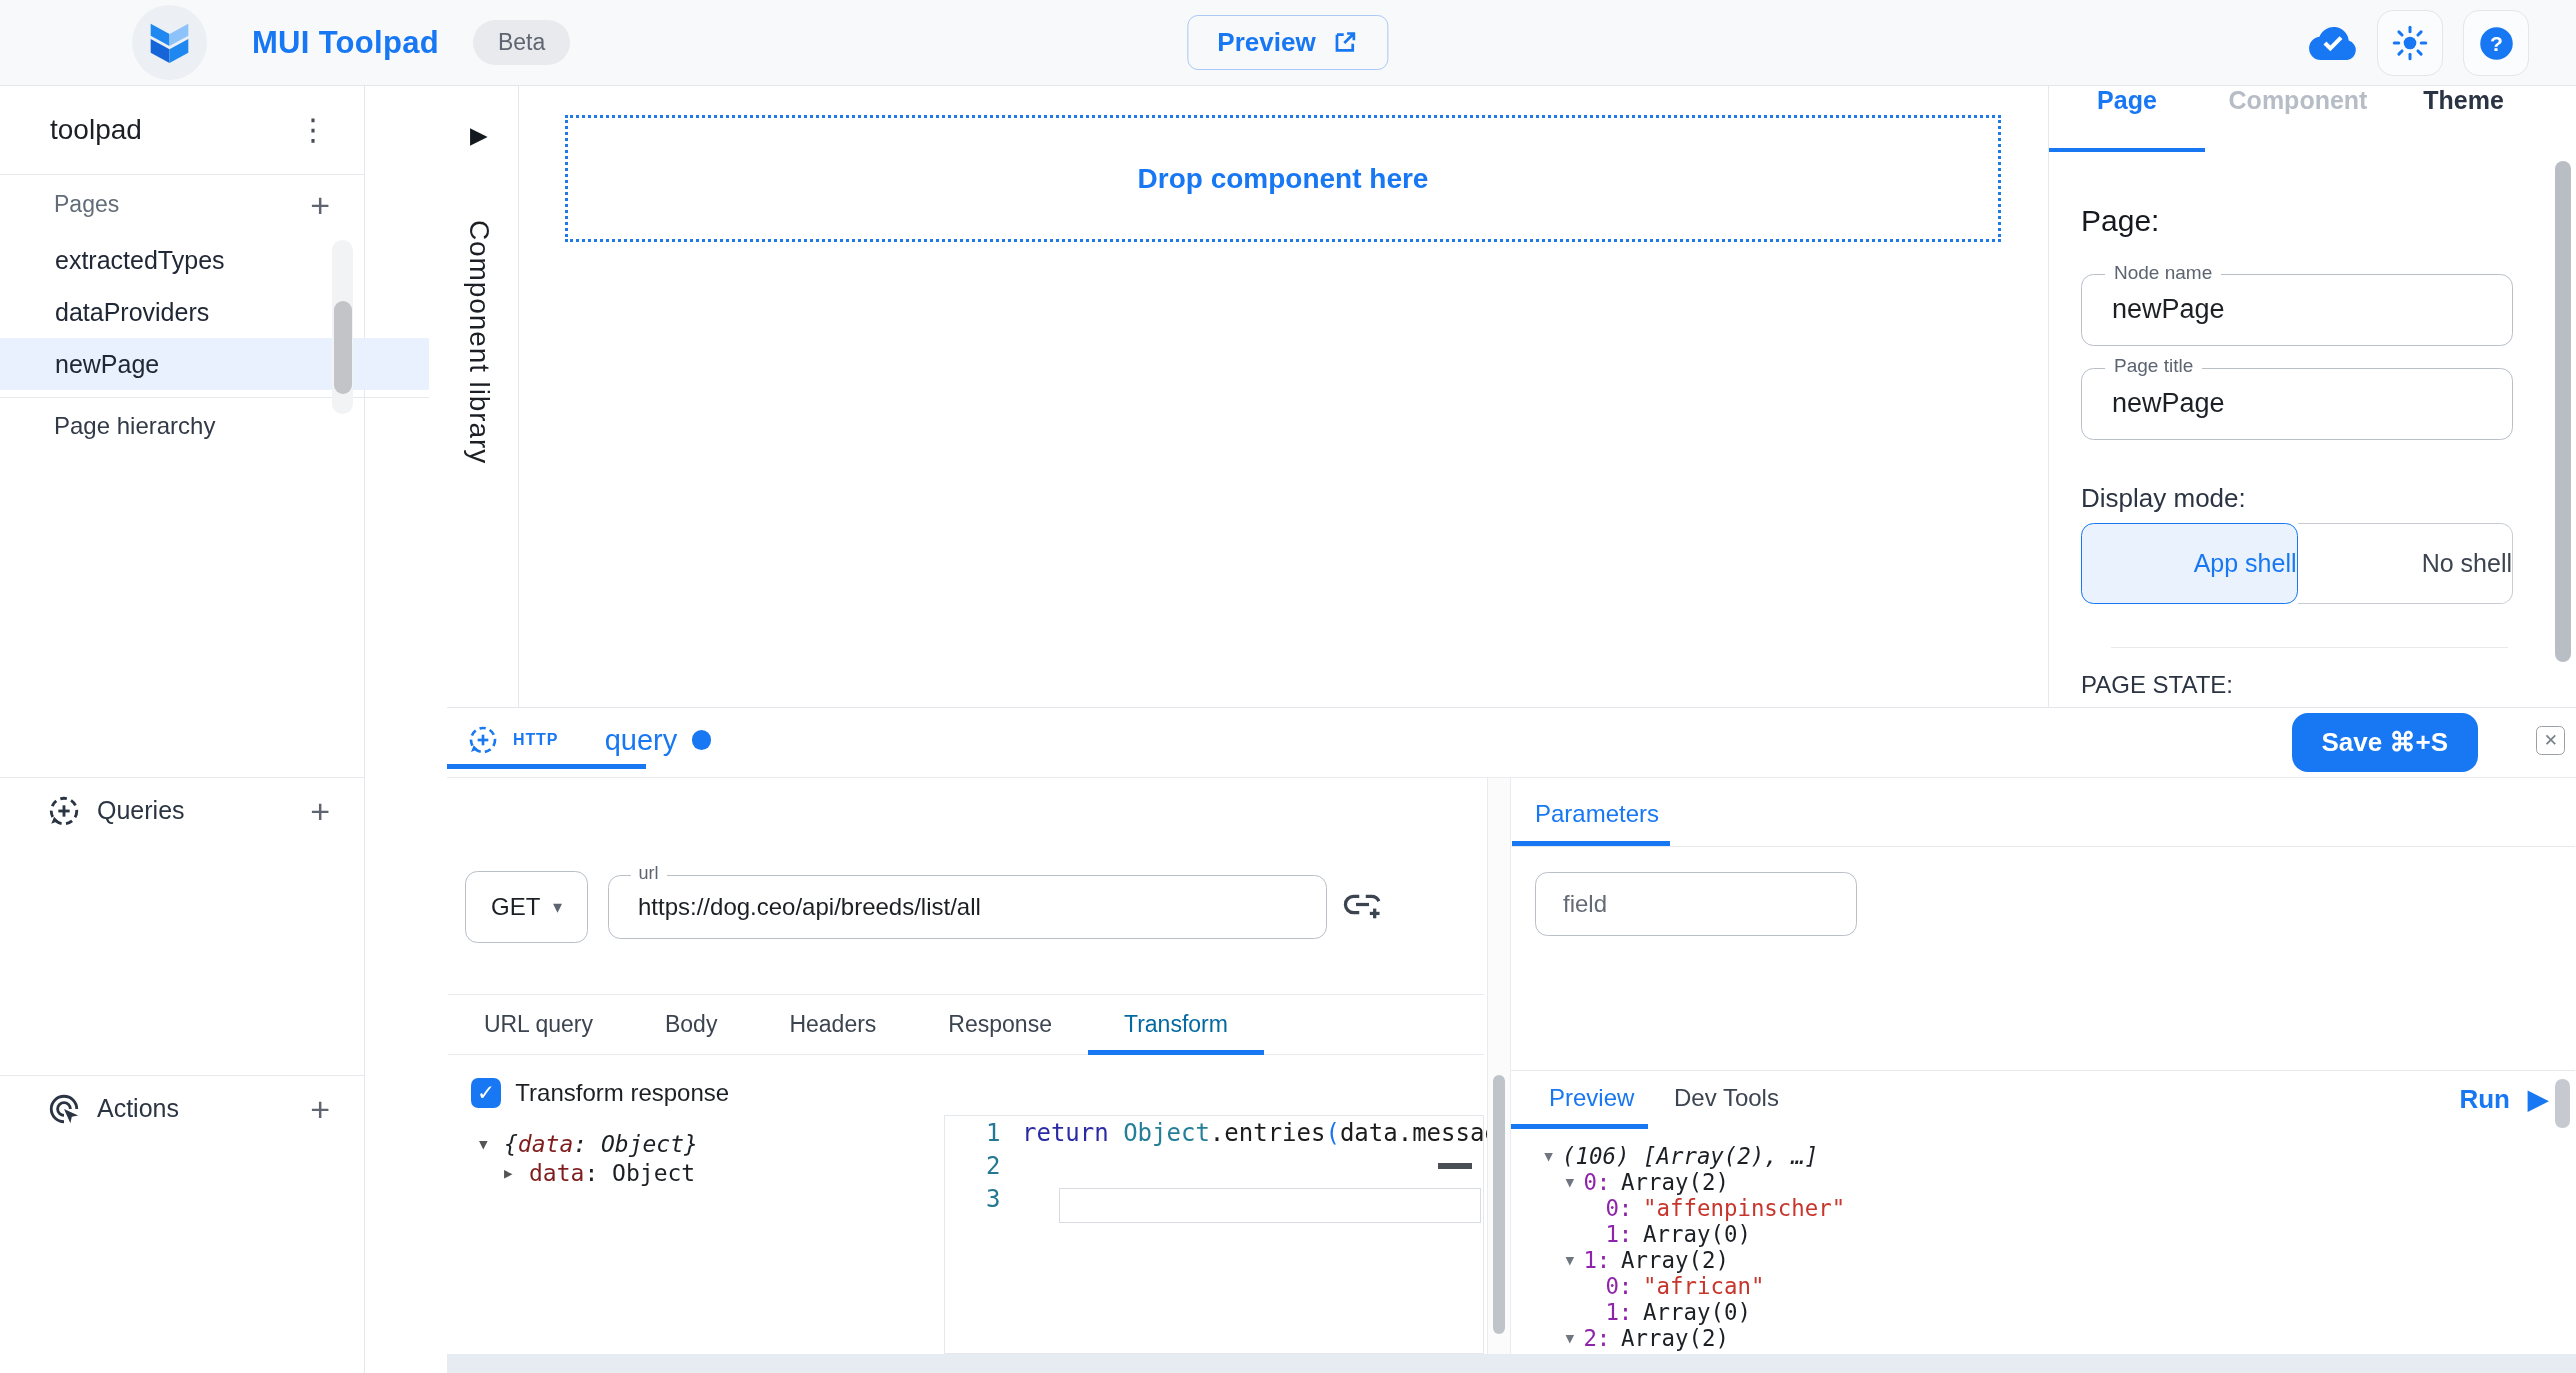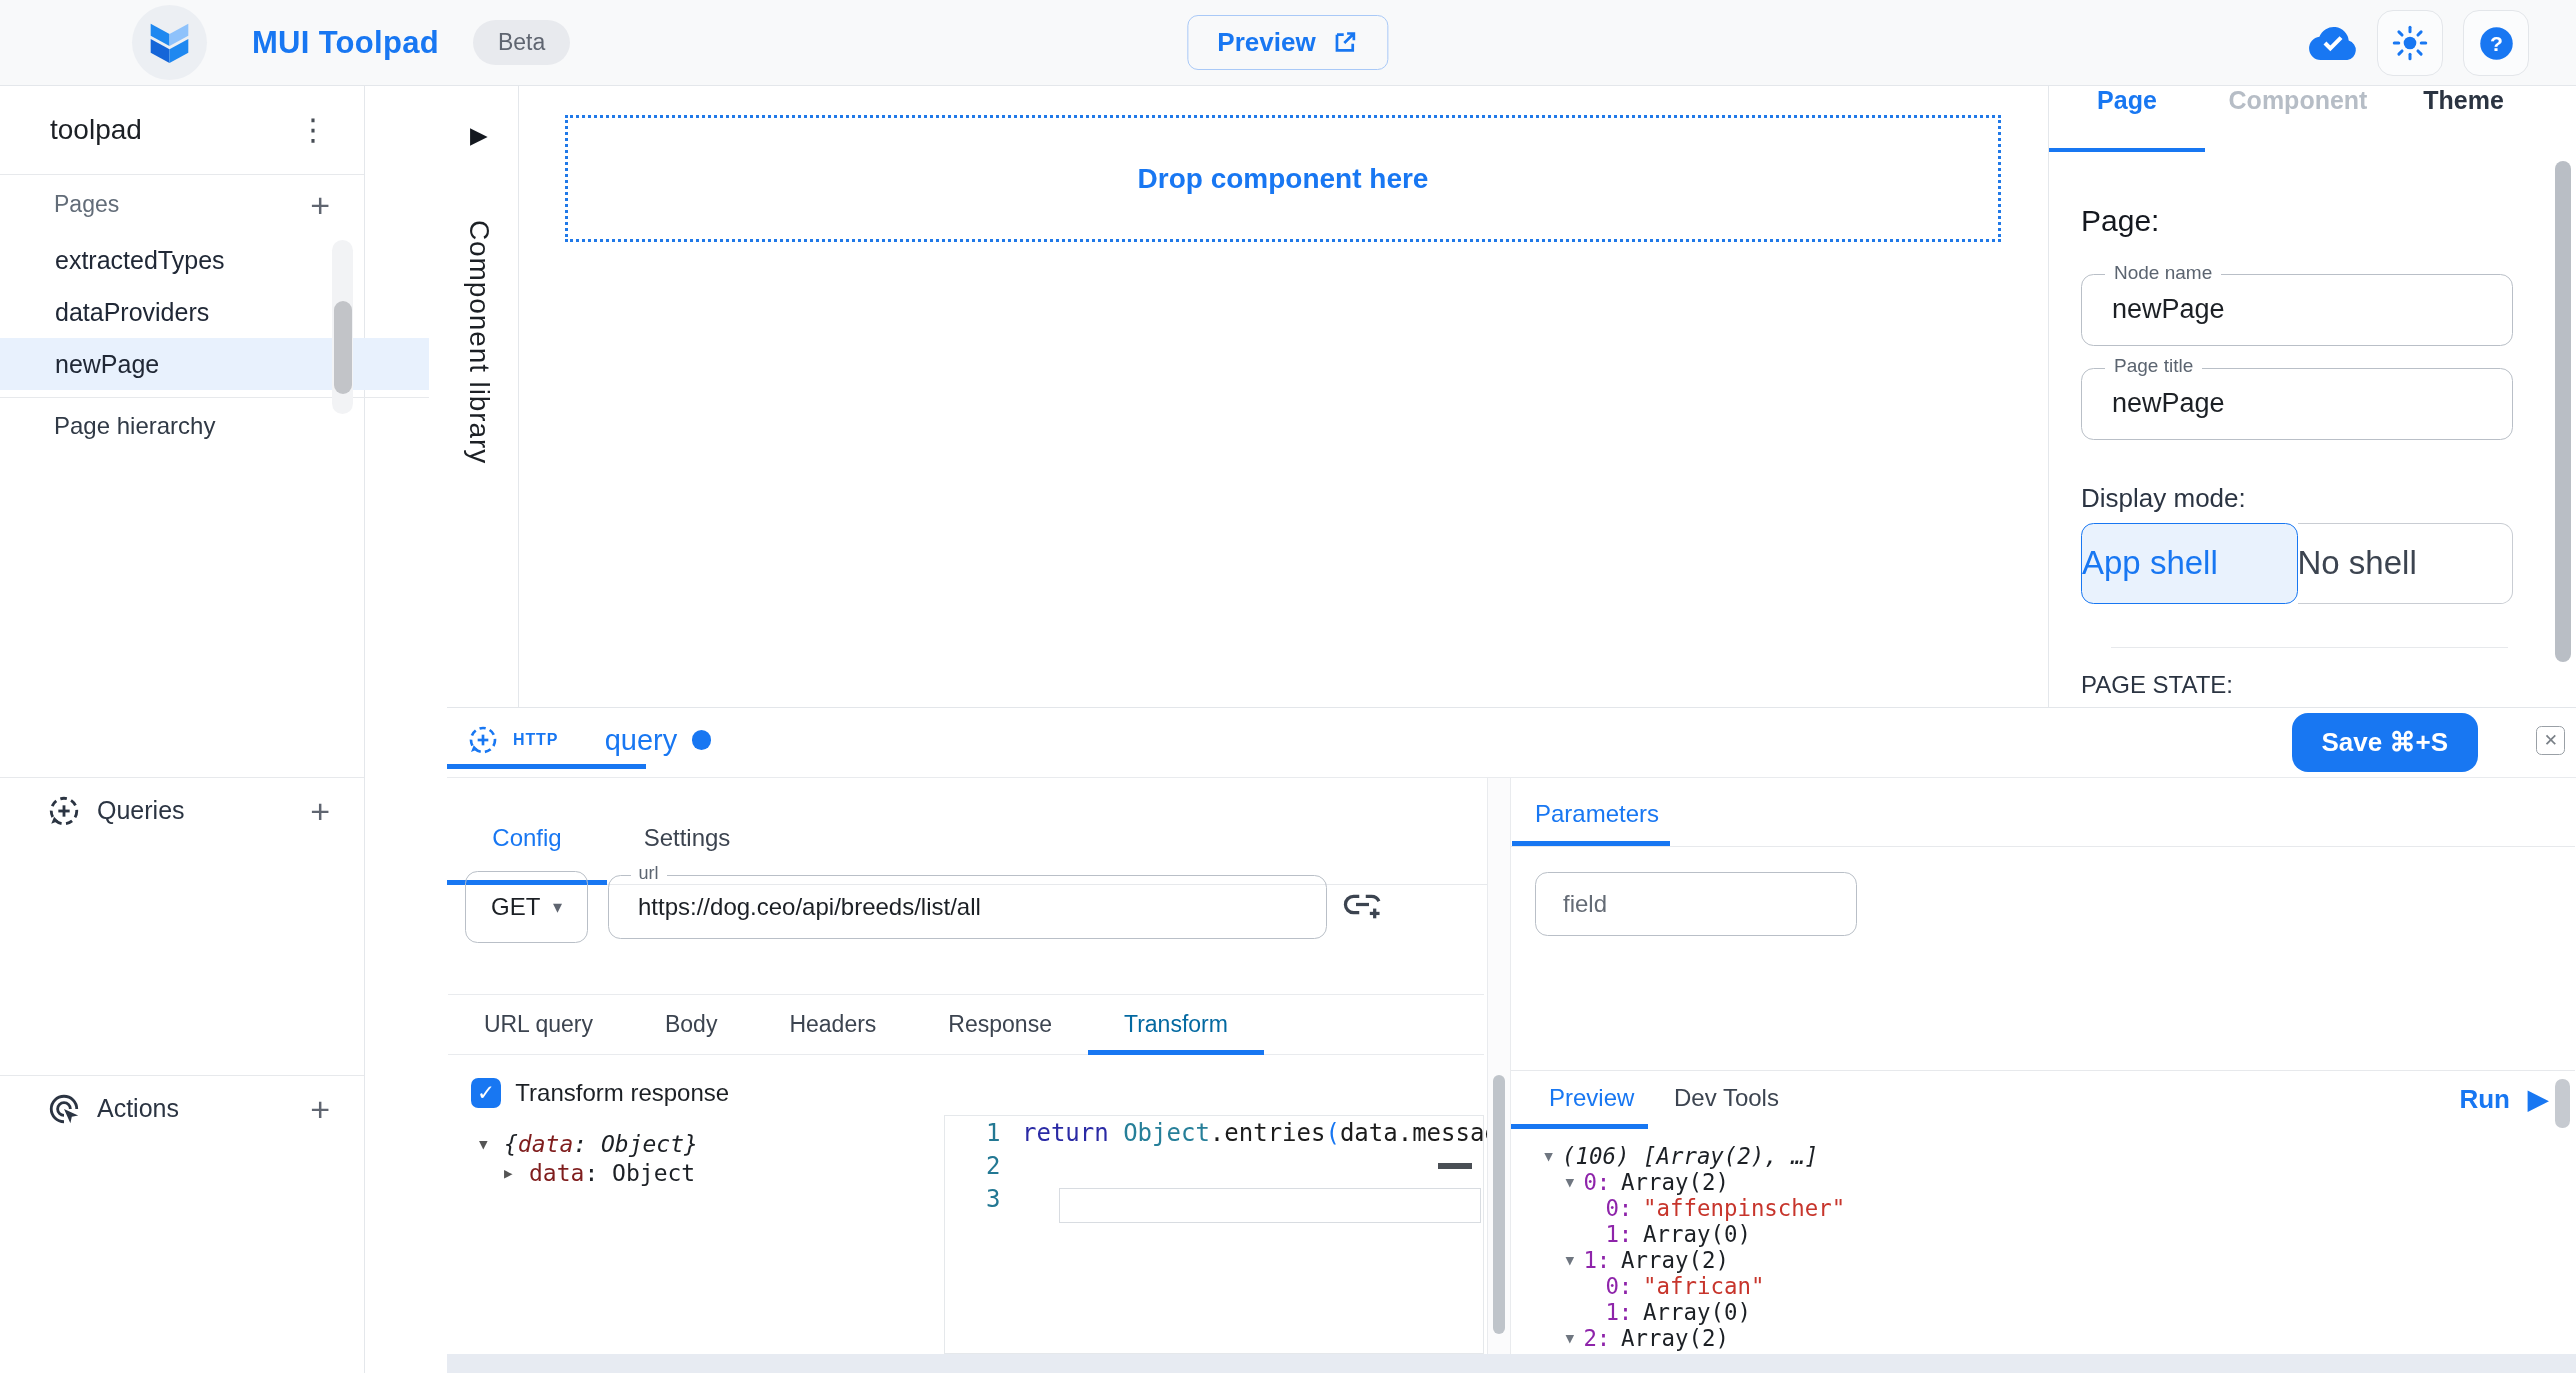--- a/index.html
+++ b/index.html
@@ -89,21 +89,21 @@
   .insp-tab .underline { position:absolute; left:0; right:0; bottom:0; height:4.5px; background:#1877f2; }
   .insp-scroll { position:absolute; right:5.4px; top:75px; width:16px; height:501px; background:#b9bec5; border-radius:8px; }
   .insp-body { padding:0 63px 0 32px; }
   .insp-heading { margin-top:52px; font-size:30px; color:#14181f; }
   .field { position:relative; border:1.8px solid #b9bfc7; border-radius:12.5px; height:72px; margin-top:36px; }
   .field + .field { margin-top:21.5px; }
   .field .flabel { position:absolute; top:-13.4px; left:23px; background:#fff; padding:0 9px; font-size:19px; color:#5b6470; }
   .field .fvalue { line-height:68px; padding-left:30px; font-size:27px; color:#1c2025; }
   .dm-label { margin-top:43px; font-size:26px; color:#2b3442; }
   .toggle-group { display:flex; margin-top:9px; height:81px; }
-  .toggle-opt { flex:1; display:flex; align-items:center; justify-content:flex-start; font-size:33px; cursor:pointer; }
+  .toggle-opt { flex:1; display:flex; align-items:center; justify-content:flex-end; font-size:25px; cursor:pointer; }
   .toggle-opt.on { background:#e9f2fd; border:1.8px solid #1877f2; border-radius:12.5px; color:#1877f2; }
   .toggle-opt.off { border:0.9px solid #c9cdd3; border-left:none; border-radius:0 12.5px 12.5px 0; color:#3c4450; }
   .insp-divider { margin:43px 5.4px 0 30px; border-top:0.9px solid #e7e9ec; }
   .page-state { margin-top:23px; font-size:24px; color:#2b3442; }
 
   
   #querypanel { position:absolute; left:447px; top:707px; width:2129px; height:667px; background:#fff; border-top:1.8px solid #e3e6ea; }
   .qp-header { position:relative; height:70px; border-bottom:0.9px solid #e9ebee; }
   .qtab { position:absolute; left:0; top:0; height:64px; display:flex; align-items:center; gap:14.3px; padding:0 19.7px; cursor:pointer; }
   .qtab .http { font-size:16px; font-weight:bold; color:#1877f2; letter-spacing:0.9px; }
@@ -347,29 +347,20 @@
       <div class="save-btn">
         <span>Save ⌘+S</span>
       </div>
       <div class="close-box">
         <span>✕</span>
       </div>
     </div>
     <div class="qp-body">
 
       <div class="lsec">
-        <div class="ltabs">
-          <div class="ltab active">
-            <span>Config</span>
-            <div class="underline"></div>
-          </div>
-          <div class="ltab">
-            <span>Settings</span>
-          </div>
-        </div>
         <div class="get-select">
           <span>GET</span>
           <span class="caret">▾</span>
         </div>
         <div class="url-field">
           <span class="flabel">url</span>
           <div class="fvalue">https://dog.ceo/api/breeds/list/all</div>
         </div>
         <div class="link-icon">
           <svg width="39" height="39" viewBox="0 0 24 24">

